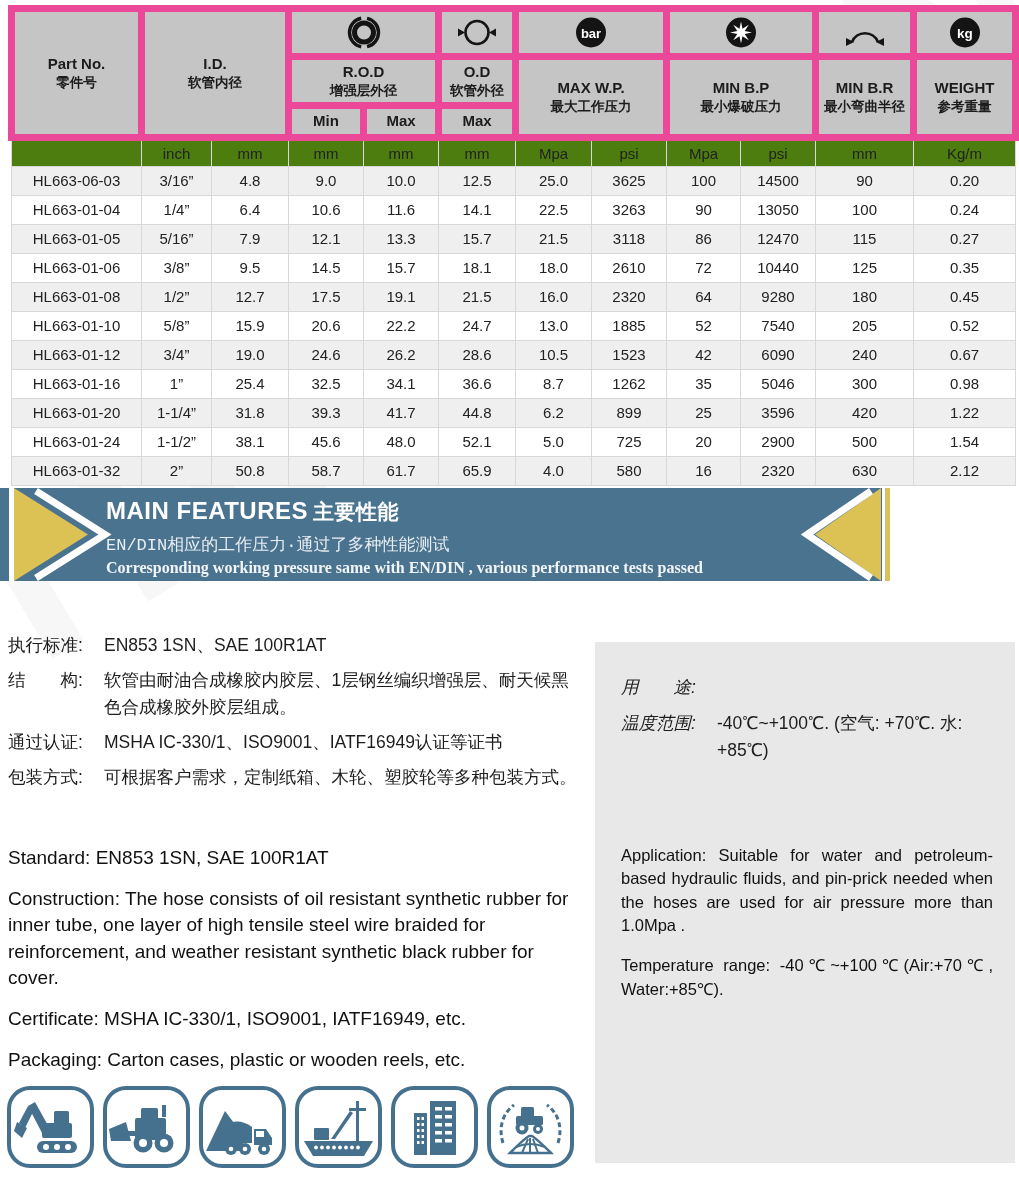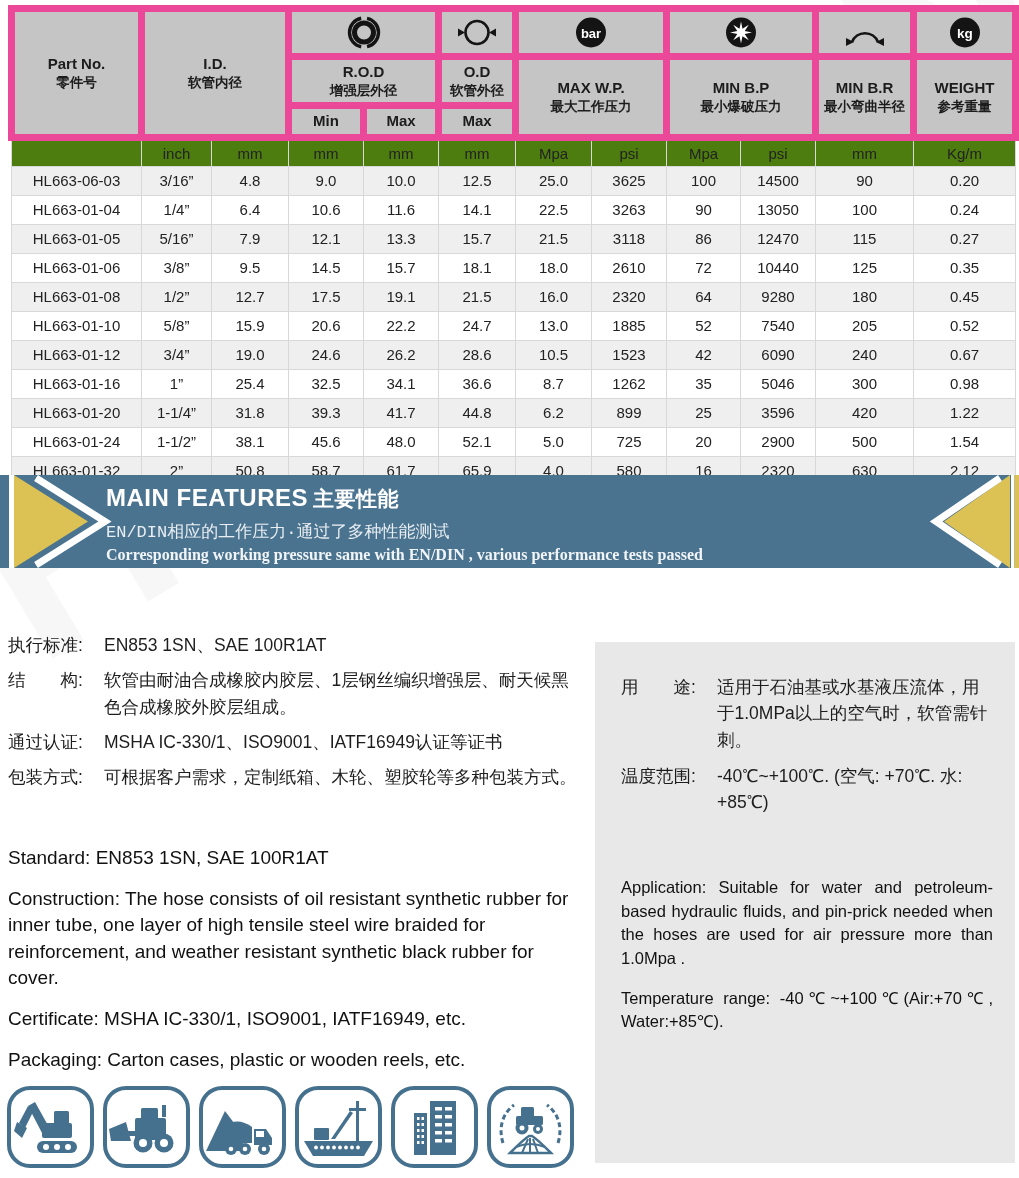--- a/index.html
+++ b/index.html
@@ -24,21 +24,21 @@
   tr.labels-row th { height:44px; }
   tr.minmax-row th { height:26px; }
   tr.units-row td { height:29px; background:#4d7c0f; border:1px solid #d8d8d8;
                     font-size:15px; color:#222; }
   tbody.rows td { height:29px; border:1px solid #d8d8d8; font-size:15px; color:#222; }
   tbody.rows tr:nth-child(odd) td { background:#efeff0; }
   tbody.rows tr:nth-child(even) td { background:#fff; }
   .hicon { display:block; margin:0 auto; }
 
   
-  .banner { position:absolute; top:475px; left:0; width:1019px; height:93px;
+  .banner { position:absolute; top:488px; left:0; width:890px; height:93px;
             background:#4a7390; z-index:2; }
   .deco { position:absolute; top:0; height:93px; }
   .deco-left { left:0; } .deco-right { right:0; }
   .banner-text { position:absolute; left:106px; top:9px; }
   .banner-title { color:#fff; letter-spacing:0.5px; }
   .banner-title .t-en { font-size:24px; font-weight:700; }
   .banner-title .t-zh { font-size:21px; font-weight:700; }
   .banner-sub-zh { margin-top:7px; color:#e9eef2; font-size:17px;
                    font-family:Liberation Mono, monospace; }
   .banner-sub-en { margin-top:3px; color:#f2f5f7; font-size:16px; font-weight:700;
@@ -49,22 +49,22 @@
   .zh-item { display:flex; font-size:17.5px; line-height:1.5; margin-bottom:9px; color:#1d1d1d; }
   .zh-item .lbl { flex:0 0 96px; white-space:nowrap; }
   .zh-item .txt { flex:1; }
   .en-specs { position:absolute; left:8px; top:845px; width:568px; z-index:2; }
   .en-specs p { font-size:19px; line-height:1.38; margin-bottom:15px; color:#111; }
 
   
   .right-panel { position:absolute; left:595px; top:642px; width:420px; height:521px;
                  background:#e8e8e8; z-index:1; padding:32px 22px 0 26px; }
   .right-panel .zh-item { font-size:17.5px; margin-bottom:10px; }
-  .right-panel .zh-item .lbl { flex:0 0 96px; }
-  .right-panel .en-block { margin-top:61px; }
+  .right-panel .zh-item .lbl { flex:0 0 96px;font-style:italic; }
+  .right-panel .en-block { margin-top:81px; }
   .right-panel .en-block p { font-size:16.5px; line-height:1.42; color:#111;
                              text-align:justify; margin-bottom:17px; }
 
   
   .app-icons { position:absolute; left:6px; top:1085px; display:flex; gap:7px; z-index:2; }
   .app-icon { width:89px; height:84px; }
 </style>
 </head>
 <body>
 <div class="page">
@@ -389,21 +389,20 @@
 <div class="en-specs">
   <p>Standard: EN853 1SN, SAE 100R1AT</p>
   <p>Construction: The hose consists of oil resistant synthetic rubber for inner tube, one layer of high tensile steel wire braided for reinforcement, and weather resistant synthetic black rubber for cover.</p>
   <p>Certificate: MSHA IC-330/1, ISO9001, IATF16949, etc.</p>
   <p>Packaging: Carton cases, plastic or wooden reels, etc.</p>
 </div>
 
 <div class="right-panel">
   <div class="zh-item">
     <span class="lbl">用　　途:</span>
-    <span class="txt">适用于石油基或水基液压流体，用于1.0MPa以上的空气时，软管需针刺。</span>
   </div>
   <div class="zh-item">
     <span class="lbl">温度范围:</span>
     <span class="txt">-40℃~+100℃. (空气: +70℃. 水: +85℃)</span>
   </div>
   <div class="en-block">
     <p>Application: Suitable for water and petroleum-based hydraulic fluids, and pin-prick needed when the hoses are used for air pressure more than 1.0Mpa .</p>
     <p>Temperature range: -40℃~+100℃(Air:+70℃, Water:+85℃).</p>
   </div>
 </div>

